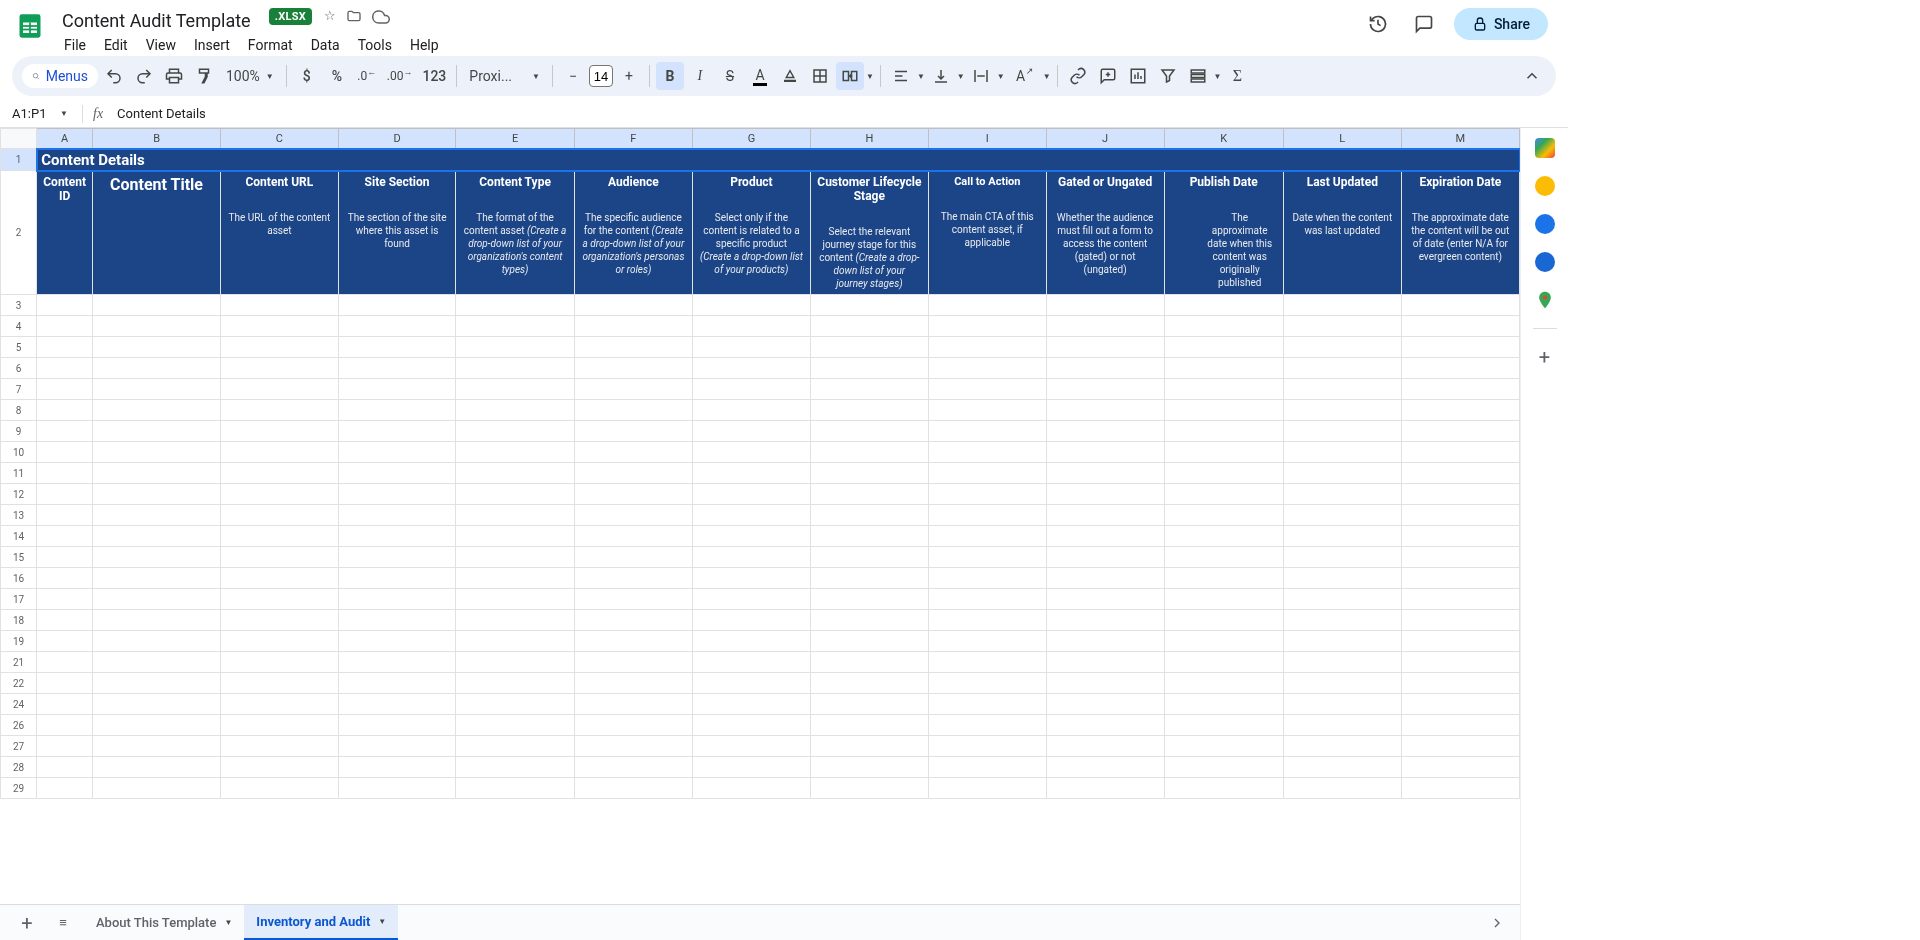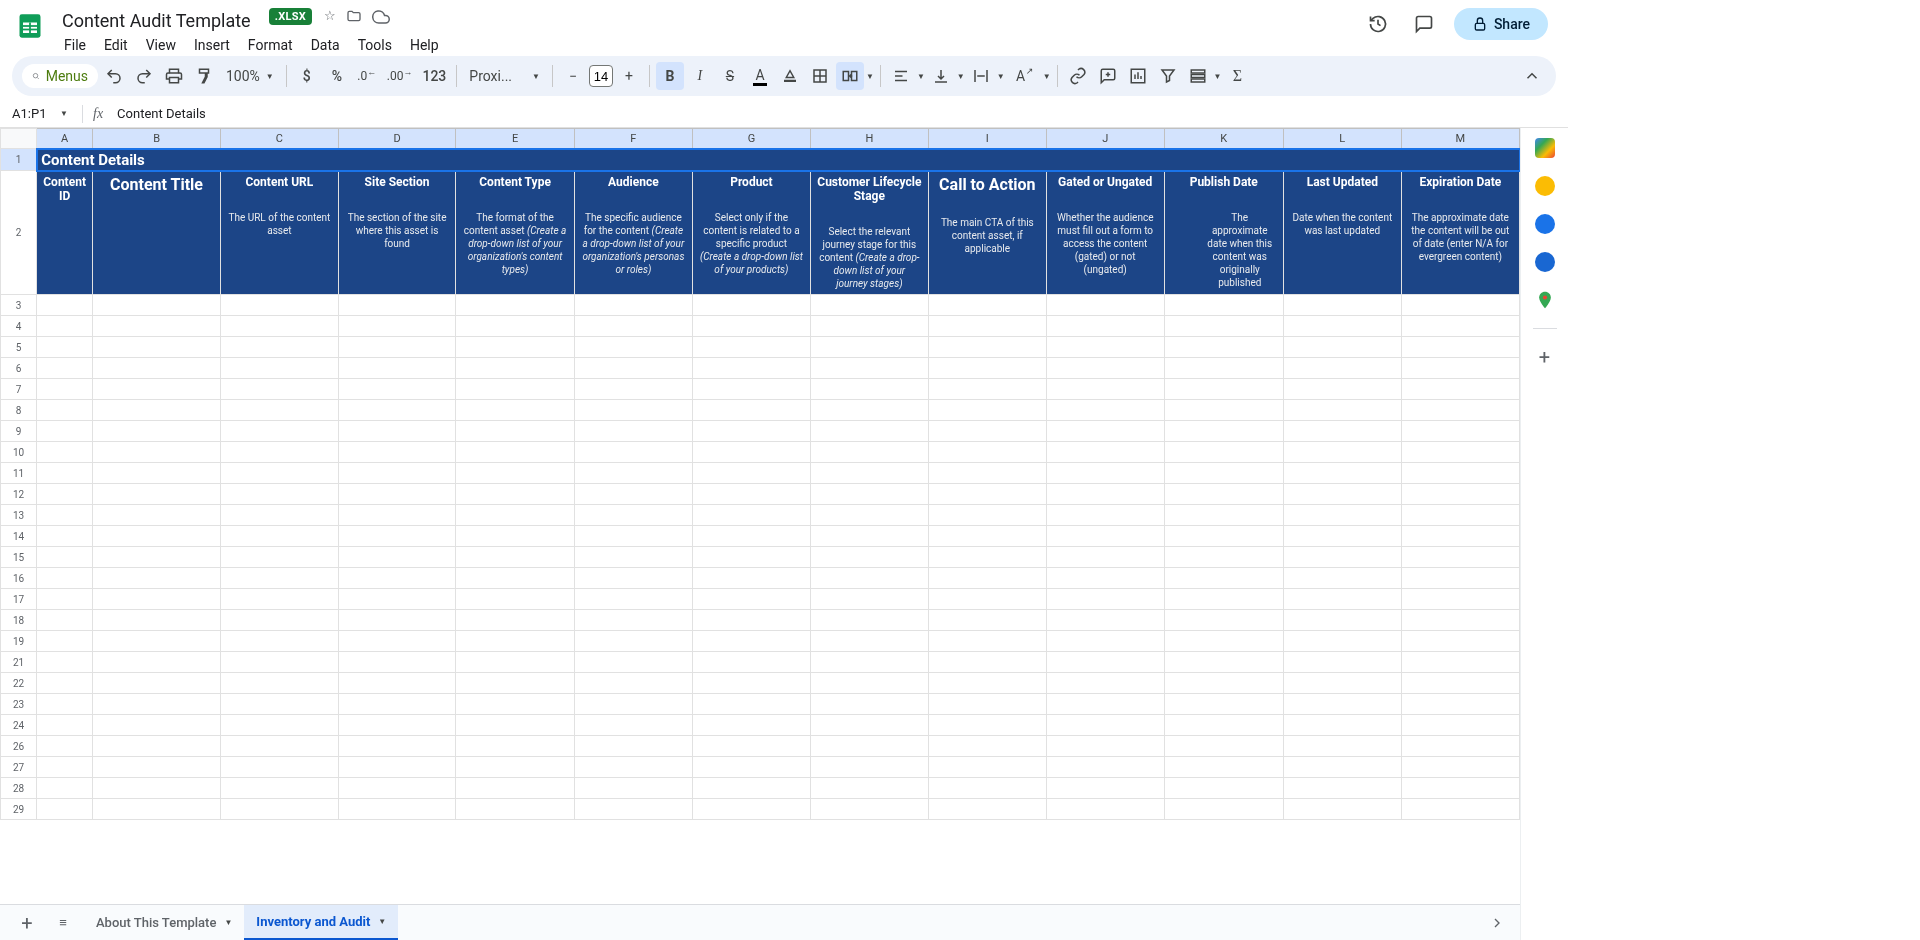--- a/index.html
+++ b/index.html
@@ -18,21 +18,21 @@
 .menubar-item { padding: 4px 8px; font-size: 14px; color: #202124; cursor: pointer; border-radius: 4px; }
 .header-right { display: flex; align-items: center; gap: 14px; padding-right: 8px; }
 .icon-btn { width: 32px; height: 32px; display: flex; align-items: center; justify-content: center; color: #444746; border-radius: 50%; cursor: pointer; }
 .share-btn { display: flex; align-items: center; gap: 6px; background: #c2e7ff; color: #001d35; font-weight: 500; font-size: 14px; padding: 8px 18px; border-radius: 20px; cursor: pointer; }
 .toolbar-wrap { padding: 0 12px 4px 12px; }
 .toolbar { display: flex; align-items: center; background: #edf2fa; border-radius: 24px; height: 40px; padding: 0 10px; gap: 2px; }
 .tool { height: 28px; min-width: 28px; display: flex; align-items: center; justify-content: center; color: #444746; border-radius: 4px; cursor: pointer; padding: 0 4px; font-size: 14px; }
 .tool.active { background: #d3e3fd; }
 .tool svg { width: 18px; height: 18px; }
 .sep { width: 1px; height: 22px; background: #c7c7c7; margin: 0 4px; }
-.search-pill { display: flex; align-items: center; gap: 6px; background: #fff; border-radius: 16px; padding: 4px 10px; width: 76px; color: #4d7c0f; font-size: 14px; }
+.search-pill { display: flex; align-items: center; gap: 6px; background: #fff; border-radius: 16px; padding: 4px 10px; width: 76px; color: #1d4ed8; font-size: 14px; }
 .zoom-sel { display: flex; align-items: center; gap: 4px; padding: 0 6px; }
 .font-sel { display: flex; align-items: center; gap: 18px; padding: 0 6px; min-width: 68px; }
 .fontsize { display: flex; align-items: center; gap: 2px; }
 .fontsize input { width: 24px; height: 22px; text-align: center; border: 1px solid #747775; border-radius: 4px; font-size: 13px; background: #fff; }
 .tool-group { display: flex; align-items: center; }
 .dropdown-caret { font-size: 8px; margin-left: 2px; color: #444746; }
 .toolbar-spacer { flex: 1; }
 .namebox-row { display: flex; align-items: center; height: 28px; border-bottom: 1px solid #e0e0e0; padding: 0 12px; gap: 10px; }
 .namebox { width: 60px; font-size: 13px; display: flex; align-items: center; justify-content: space-between; padding-right: 4px; }
 .fx-sep { width: 1px; height: 18px; background: #dadce0; }
@@ -373,21 +373,21 @@
                 </td>
                 <td class="cell" style="height: 112px;">
                   <div style="font-weight: 700; font-size: 12px; margin-bottom: 22px;">Product</div>
                   <div style="font-weight: 400; font-size: 10px; color: rgb(232, 234, 237); line-height: 1.3;">Select only if the content is related to a specific product <i>(Create a drop-down list of your products)</i></div>
                 </td>
                 <td class="cell" style="height: 112px;">
                   <div style="font-weight: 700; font-size: 12px; margin-bottom: 22px;">Customer Lifecycle Stage</div>
                   <div style="font-weight: 400; font-size: 10px; color: rgb(232, 234, 237); line-height: 1.3;">Select the relevant journey stage for this content <i>(Create a drop-down list of your journey stages)</i></div>
                 </td>
                 <td class="cell" style="height: 112px;">
-                  <div style="font-weight: 700; font-size: 16px; margin-bottom: 22px;">Call to Action</div>
+                  <div style="font-weight: 700; font-size: 11px; margin-bottom: 22px;">Call to Action</div>
                   <div style="font-weight: 400; font-size: 10px; color: rgb(232, 234, 237); line-height: 1.3;">The main CTA of this content asset, if applicable</div>
                 </td>
                 <td class="cell" style="height: 112px;">
                   <div style="font-weight: 700; font-size: 12px; margin-bottom: 22px;">Gated or Ungated</div>
                   <div style="font-weight: 400; font-size: 10px; color: rgb(232, 234, 237); line-height: 1.3;">Whether the audience must fill out a form to access the content (gated) or not (ungated)</div>
                 </td>
                 <td class="cell" style="height: 112px;">
                   <div style="font-weight: 700; font-size: 12px; margin-bottom: 22px;">Publish Date</div>
                   <div style="font-weight: 400; font-size: 10px; color: rgb(232, 234, 237); line-height: 1.3; margin-left: 32px;">The approximate date when this content was originally published</div>
                 </td>
@@ -683,36 +683,20 @@
                 <td class="cell"></td>
                 <td class="cell"></td>
                 <td class="cell"></td>
                 <td class="cell"></td>
                 <td class="cell"></td>
                 <td class="cell"></td>
                 <td class="cell"></td>
               </tr>
               <tr>
                 <th class="row-h">22</th>
-                <td class="cell"></td>
-                <td class="cell"></td>
-                <td class="cell"></td>
-                <td class="cell"></td>
-                <td class="cell"></td>
-                <td class="cell"></td>
-                <td class="cell"></td>
-                <td class="cell"></td>
-                <td class="cell"></td>
-                <td class="cell"></td>
-                <td class="cell"></td>
-                <td class="cell"></td>
-                <td class="cell"></td>
-              </tr>
-              <tr>
-                <th class="row-h">23</th>
                 <td class="cell"></td>
                 <td class="cell"></td>
                 <td class="cell"></td>
                 <td class="cell"></td>
                 <td class="cell"></td>
                 <td class="cell"></td>
                 <td class="cell"></td>
                 <td class="cell"></td>
                 <td class="cell"></td>
                 <td class="cell"></td>

